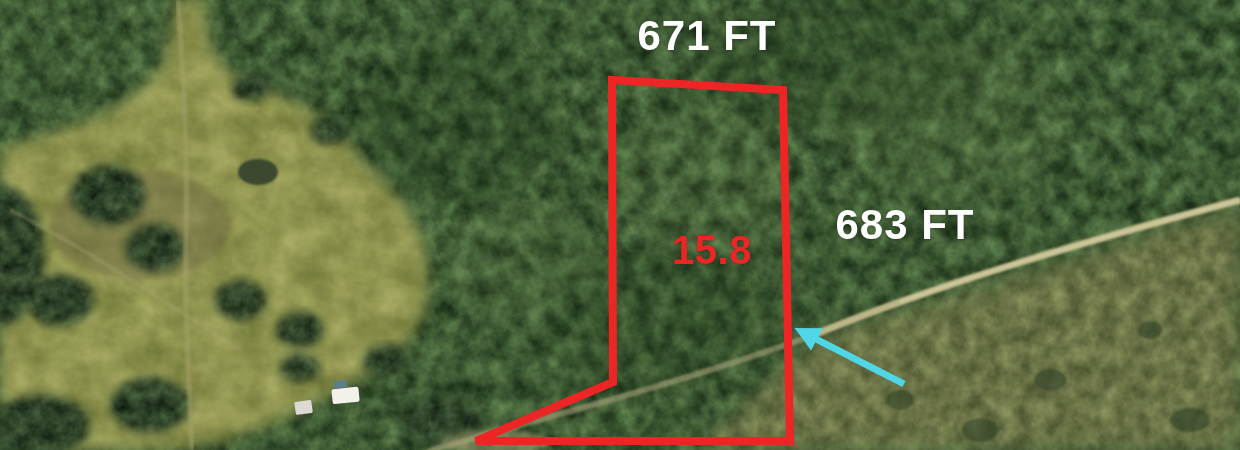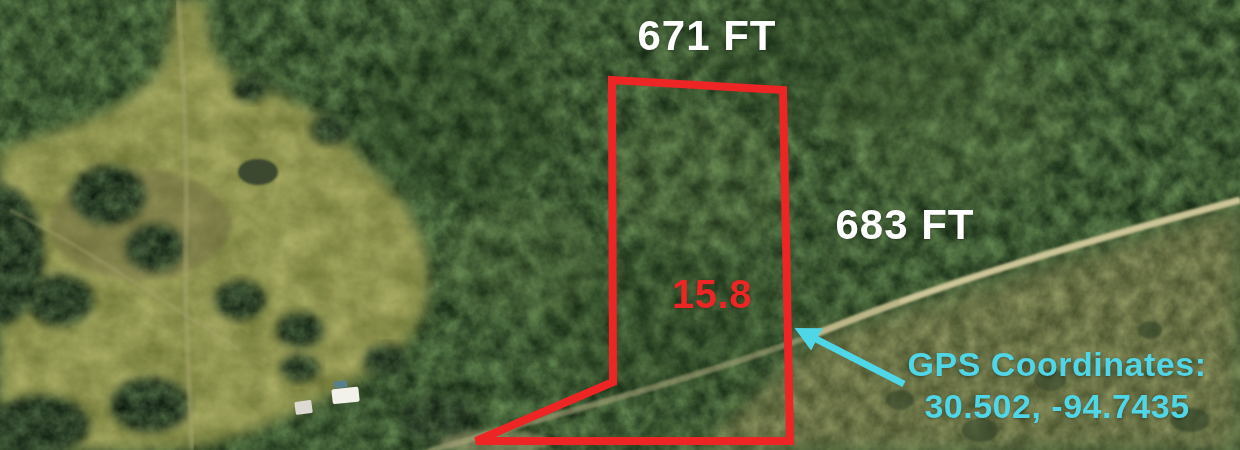--- a/index.html
+++ b/index.html
@@ -33,21 +33,20 @@
     position: absolute;
     left: 712px; top: 229px;
     transform: translateX(-50%);
     font-weight: 800;
     font-size: 40px;
     line-height: 43px;
     color: var(--boundary-red, #ee2525);
     letter-spacing: 0.5px;
     text-shadow: 0 1px 3px rgba(0,0,0,0.22);
     white-space: nowrap;
-    margin-top: 44px;
   }
   .gps {
     position: absolute;
     left: 1057px; top: 343px;
     transform: translateX(-50%);
     text-align: center;
     font-weight: 800;
     font-size: 34px;
     line-height: 42px;
     color: var(--accent-cyan, #4fd6e7);
@@ -166,18 +165,14 @@
     <line class="arrow-line" x1="904" y1="384" x2="812" y2="337" marker-end="url(#ah)"></line>
   </svg>
 
   <div class="label label-top">671 FT</div>
   <div class="label label-right">683 FT</div>
 
   <div class="acreage">
     <div>15.8</div>
   </div>
 
-  <div class="gps">
-    <div>GPS Coordinates:</div>
-    <div>30.502, -94.7435</div>
-  </div>
 
 </div>
 
 </body></html>

